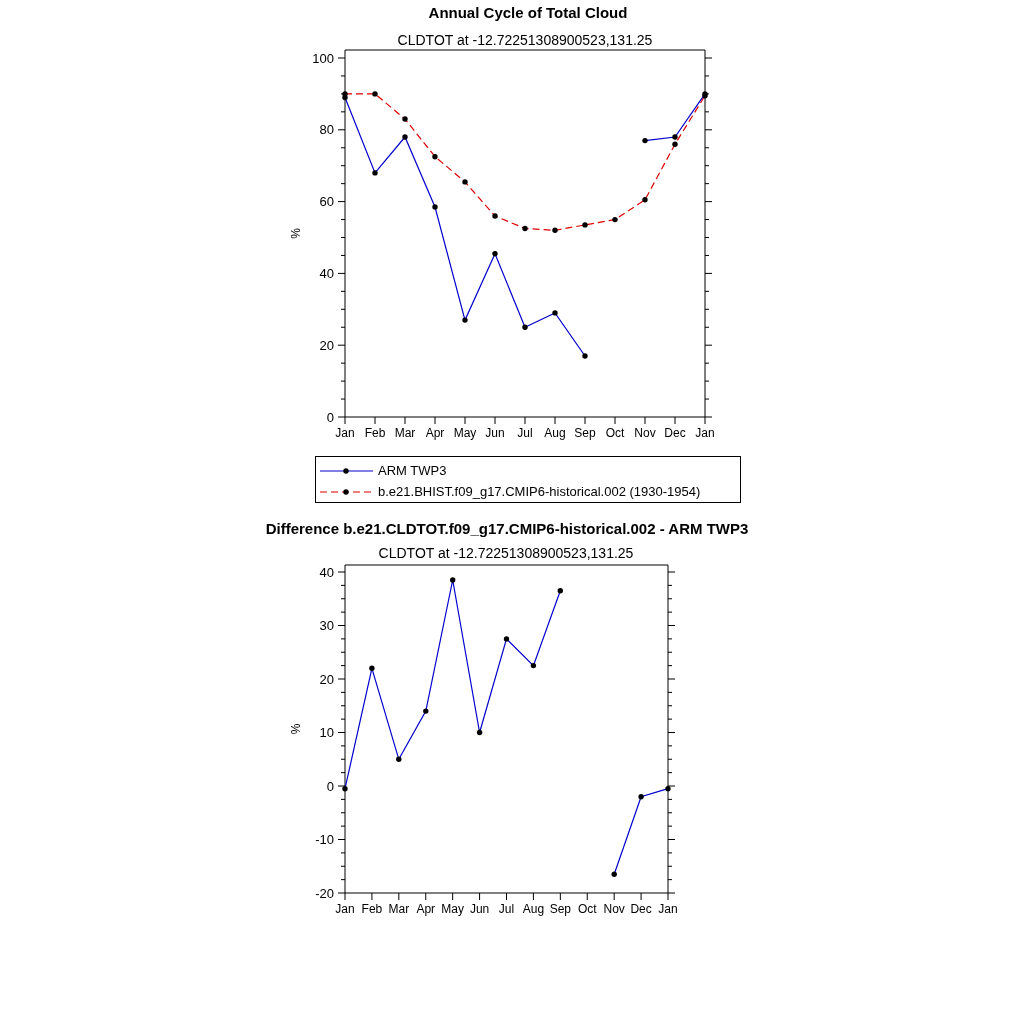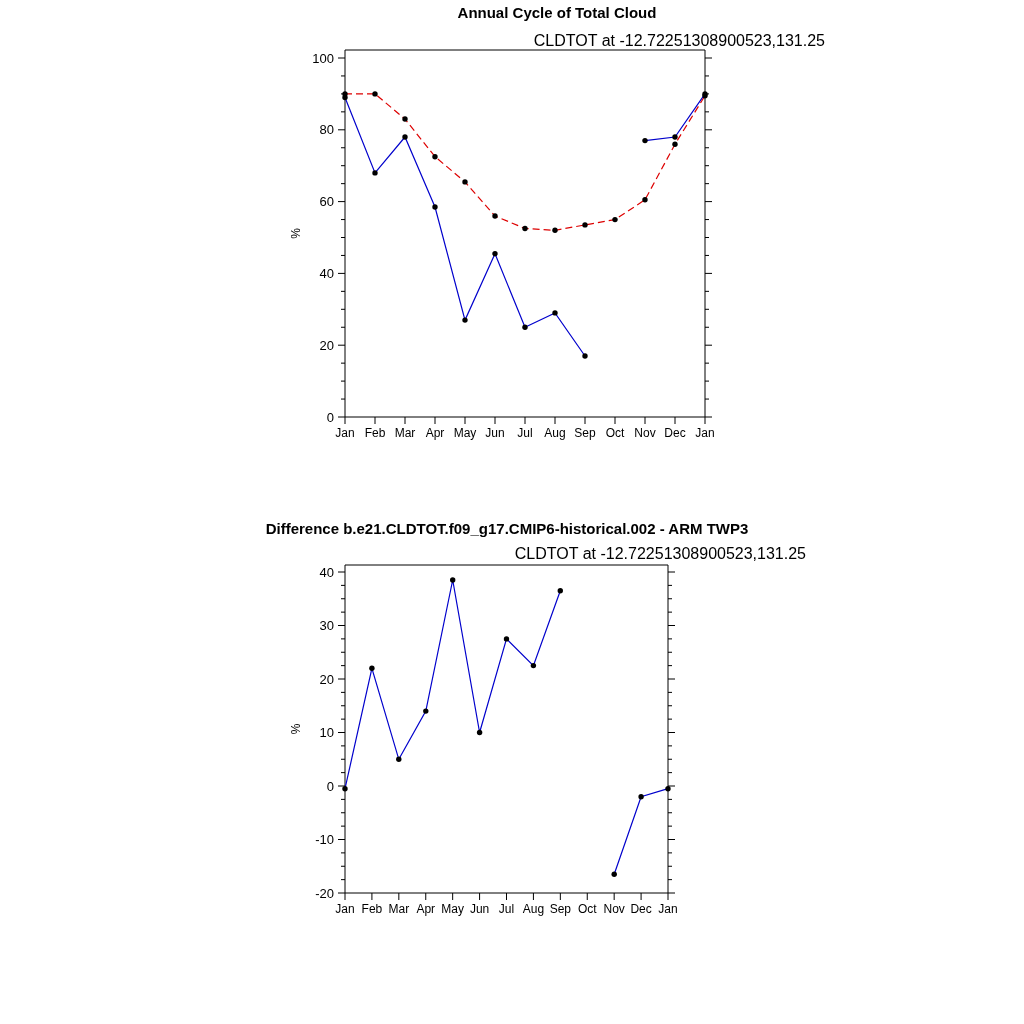--- a/index.html
+++ b/index.html
@@ -1,20 +1,20 @@
 <!DOCTYPE html>
 <html><head>
 <meta charset="utf-8">
 <style>
   html,body{margin:0;padding:0;background:#ffffff;}
   .page{position:relative;width:1024px;height:1024px;background:#ffffff;
         font-family:"Liberation Sans",sans-serif;color:#000;overflow:hidden;}
   .abs{position:absolute;}
   .chart-title{font-weight:bold;font-size:15px;text-align:center;white-space:nowrap;}
-  .chart-subtitle{font-size:16px;text-align:right;white-space:nowrap;}
+  .chart-subtitle{font-size:14px;text-align:center;white-space:nowrap;}
   #plots{position:absolute;left:0;top:0;}
   #plots text{font-family:"Liberation Sans",sans-serif;fill:#000;}
   .legend{position:absolute;left:315px;top:456px;width:426px;height:47px;
           border:1px solid #000;box-sizing:border-box;padding:3px 0 0 3px;background:#fff;}
   .legend-row{display:flex;align-items:center;height:21px;}
   .legend-label{font-size:13px;margin-left:4px;white-space:nowrap;}
 </style>
 </head>
 <body>
 
@@ -225,20 +225,36 @@
         <circle cx="479.6" cy="732.5" r="2.7" fill="#000000"></circle>
         <circle cx="506.5" cy="638.9" r="2.7" fill="#000000"></circle>
         <circle cx="533.4" cy="665.6" r="2.7" fill="#000000"></circle>
         <circle cx="560.3" cy="590.7" r="2.7" fill="#000000"></circle>
         <circle cx="614.2" cy="874.3" r="2.7" fill="#000000"></circle>
         <circle cx="641.1" cy="796.7" r="2.7" fill="#000000"></circle>
         <circle cx="668.0" cy="788.7" r="2.7" fill="#000000"></circle>
       </g>
     </svg>
 
-  <div class="abs chart-title" style="left:257px;top:4px;width:600px;">Annual Cycle of Total Cloud</div>
+  <div class="abs chart-title" style="left:228px;top:4px;width:600px;">Annual Cycle of Total Cloud</div>
   <div class="abs chart-subtitle" style="left:225px;top:32px;width:600px;">CLDTOT at -12.72251308900523,131.25</div>
 
+  <div class="legend">
+    <div class="legend-row">
+      <svg class="legend-swatch" width="55" height="12">
+          <line x1="1" y1="6" x2="54" y2="6" stroke="#0000cc" stroke-width="1.2"></line>
+          <circle cx="27" cy="6" r="2.7" fill="#000000"></circle>
+        </svg>
+      <span class="legend-label">ARM TWP3</span>
+    </div>
+    <div class="legend-row">
+      <svg class="legend-swatch" width="55" height="12">
+          <line x1="1" y1="6" x2="54" y2="6" stroke="#dd0000" stroke-width="1.2" stroke-dasharray="7,4"></line>
+          <circle cx="27" cy="6" r="2.7" fill="#000000"></circle>
+        </svg>
+      <span class="legend-label">b.e21.BHIST.f09_g17.CMIP6-historical.002 (1930-1954)</span>
+    </div>
+  </div>
 
   <div class="abs chart-title" style="left:207px;top:520px;width:600px;">Difference b.e21.CLDTOT.f09_g17.CMIP6-historical.002 - ARM TWP3</div>
   <div class="abs chart-subtitle" style="left:206px;top:545px;width:600px;">CLDTOT at -12.72251308900523,131.25</div>
 
 </div>
 
 </body></html>

